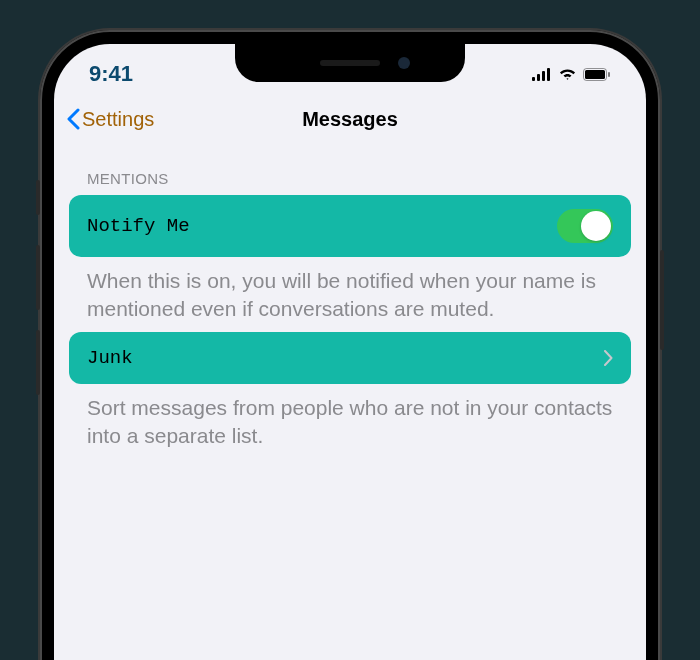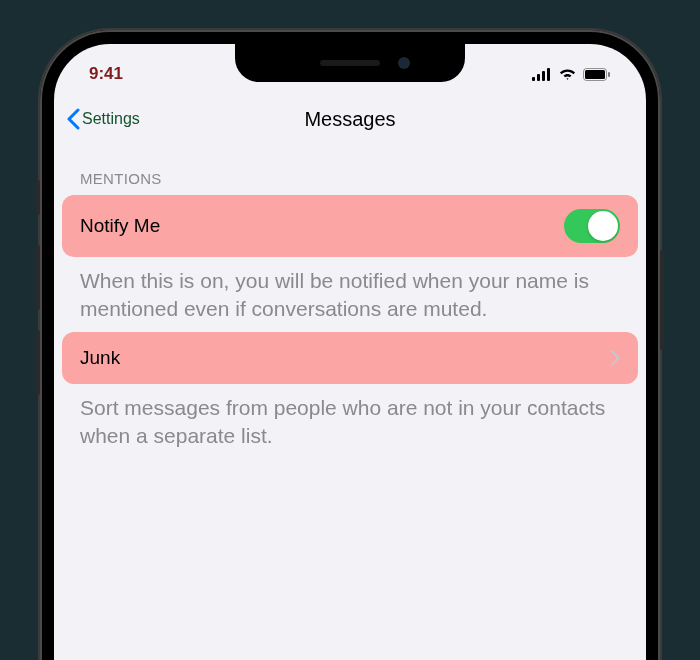--- a/index.html
+++ b/index.html
@@ -71,74 +71,75 @@
     }
     .status-bar {
       height: 50px;
       display: flex;
       justify-content: space-between;
       align-items: center;
       padding: 0 35px;
       padding-top: 10px;
     }
     .status-time {
-      font-size: 17px;
+      font-size: 22px;
       font-weight: 600;
-      color: #7f1d1d;
+      color: #0c4a6e;
     }
     .status-icons {
       display: flex;
       align-items: center;
       gap: 6px;
     }
     .nav-bar {
       height: 50px;
       display: flex;
       align-items: center;
       position: relative;
       padding: 0 12px;
     }
     .back-button {
       display: flex;
       align-items: center;
-      color: #14532d;
-      font-size: 16px;
+      color: #a16207;
+      font-size: 20px;
       cursor: pointer;
     }
     .back-chevron {
       margin-right: 2px;
     }
     .nav-title {
       position: absolute;
       left: 50%;
       transform: translateX(-50%);
       font-size: 20px;
-      font-weight: 400;
+      font-weight: 700;
       color: #000;
     }
     .content {
-      padding: 10px 8px;
+      padding: 10px 15px;
     }
     .section-header {
       font-size: 15px;
       color: #8a8a8e;
       letter-spacing: 0.3px;
       padding: 16px 18px 8px 18px;
       text-transform: uppercase;
     }
     .section-footer {
       font-size: 21px;
       color: #8a8a8e;
       padding: 10px 18px 8px 18px;
       line-height: 1.35;
     }
     .group {
-      background: #fca5a5;
+      background: #14b8a6;
       border-radius: 12px;
       overflow: hidden;
+      font-family: Liberation Mono, monospace;
     }
     .row {
       display: flex;
       align-items: center;
       justify-content: space-between;
       padding: 14px 18px;
       min-height: 52px;
     }
     .row + .row {
       border-top: 4px solid #84cc16;
@@ -230,17 +231,17 @@
       <div class="section-footer">When this is on, you will be notified when your name is mentioned even if conversations are muted.</div>
 
       <div class="group">
         <div class="row">
           <div class="row-label">Junk</div>
           <svg class="disclosure" width="9" height="16" viewBox="0 0 9 16">
             <path d="M1 1 L7.5 8 L1 15" stroke="#c7c7cc" stroke-width="2" fill="none" stroke-linecap="round" stroke-linejoin="round"></path>
           </svg>
         </div>
       </div>
-      <div class="section-footer">Sort messages from people who are not in your contacts when a separate list.</div>
+      <div class="section-footer">Sort messages from people who are not in your contacts into a separate list.</div>
 
     </div>
   </div>
 </div>
 
 </body></html>

